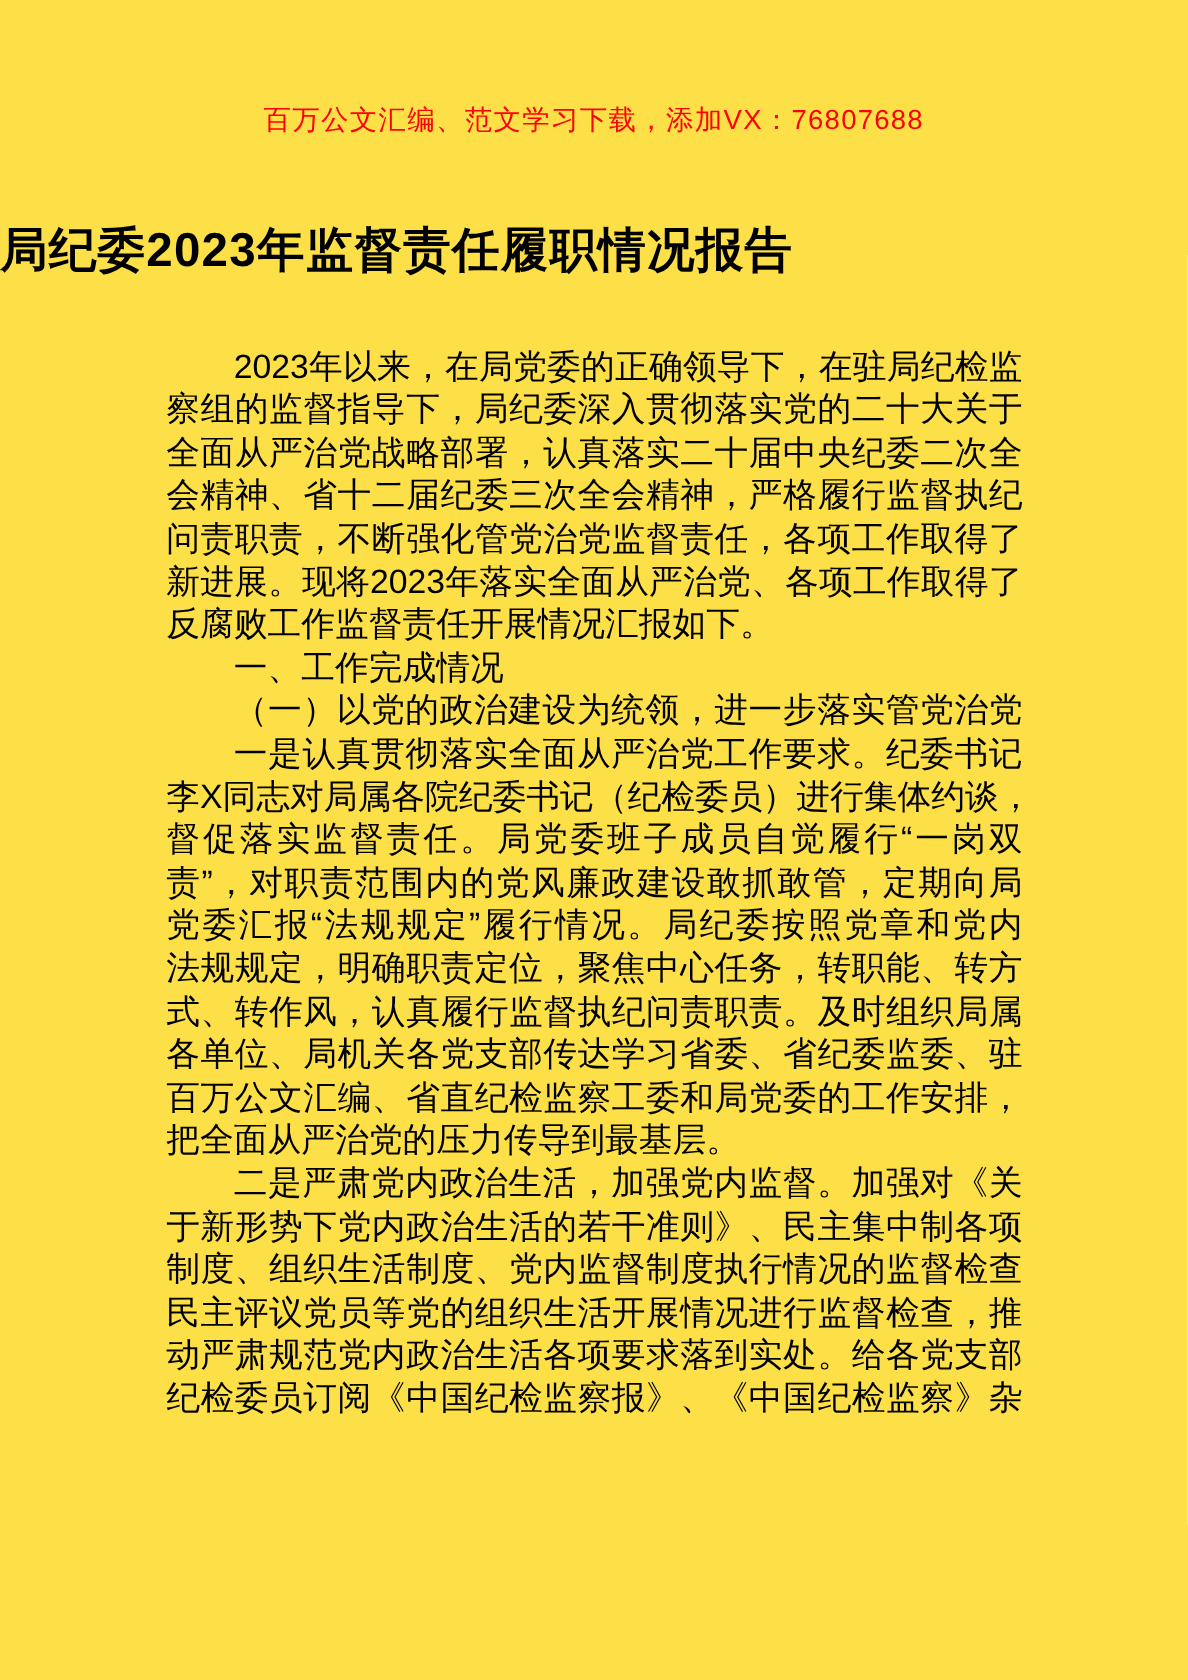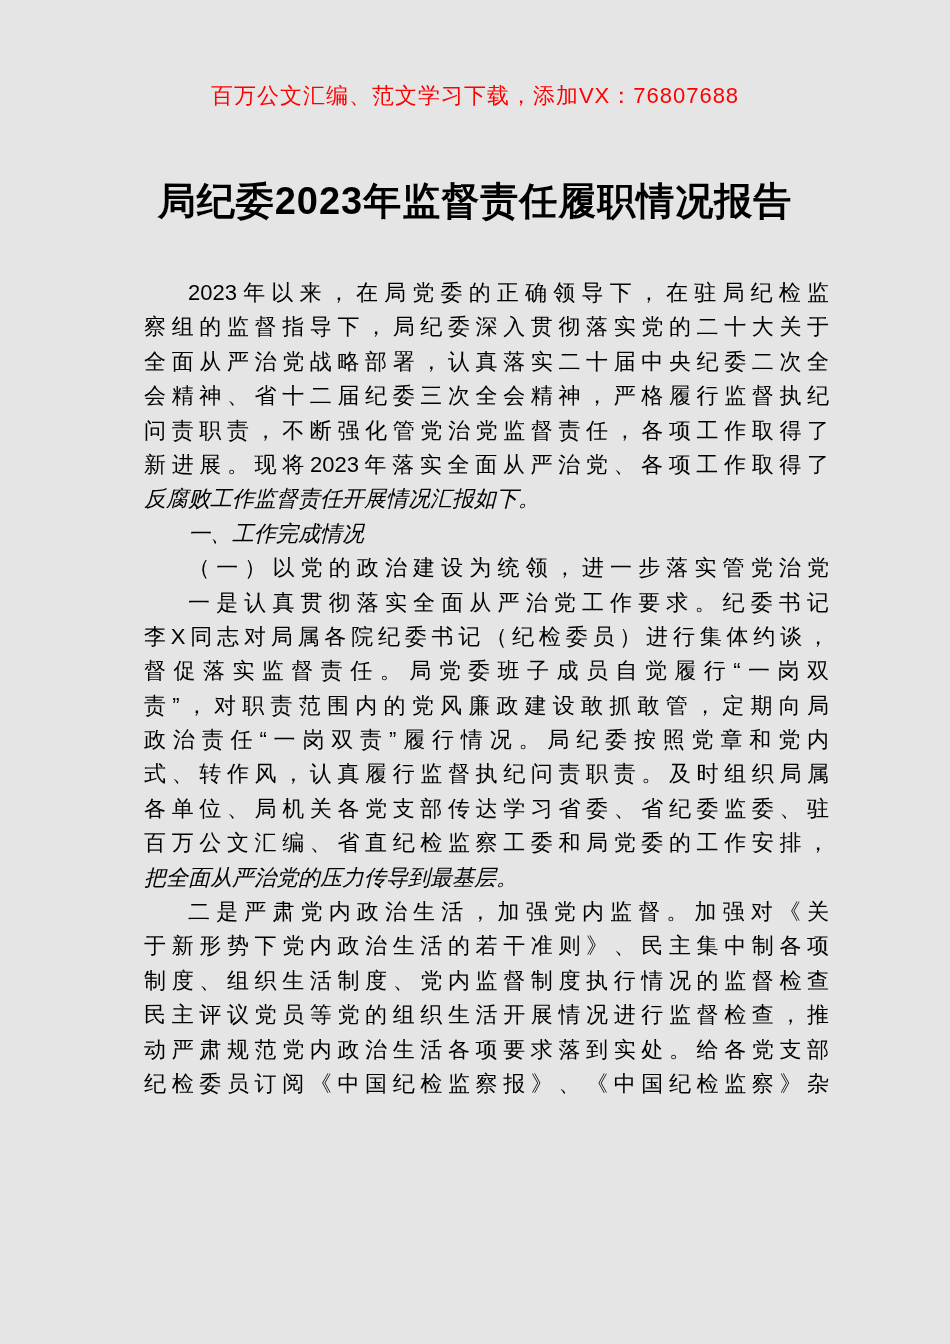--- a/index.html
+++ b/index.html
@@ -11,74 +11,72 @@
     width: 950px;
     height: 1344px;
     position: relative;
     overflow: hidden;
     font-family: "Liberation Sans", "DejaVu Sans", sans-serif;
     color: #000000;
   }
   .page {
     position: absolute;
     inset: 0;
-    background: #e5e5e5;
+    background: #fde047;
   }
   .promo {
     position: absolute;
     top: 82px;
     left: 0;
     width: 100%;
     text-align: center;
     font-size: 22px;
     line-height: 28px;
     color: #ff0000;
     letter-spacing: 1px;
     white-space: nowrap;
   }
   .doc-title {
     position: absolute;
     top: 178px;
     left: 0;
     width: 100%;
     margin: 0;
-    text-align: center;
     font-size: 38px;
     line-height: 46px;
     font-weight: bold;
     letter-spacing: 1px;
     white-space: nowrap;
   }
   .doc-body {
     position: absolute;
     top: 276px;
-    left: 144px;
+    left: 133px;
     width: 685px;
-    font-size: 22px;
+    font-size: 27px;
   }
   .para {
     margin: 0;
     padding: 0;
   }
   .line {
     display: block;
     line-height: 34.4px;
     height: 34.4px;
     white-space: nowrap;
     text-align: justify;
     text-align-last: justify;
     text-justify: inter-character;
     overflow: visible;
   }
   .line.first {
     text-indent: 2em;
   }
   .line.last {
     text-align-last: left;
-    font-style: italic;
   }
 </style>
 </head>
 <body>
 
 <div class="page">
 
   <div class="promo">百万公文汇编、范文学习下载，添加VX：76807688</div>
 
   <h1 class="doc-title">局纪委2023年监督责任履职情况报告</h1>
@@ -101,21 +99,22 @@
 
     <div class="para">
       <div class="line first">（一）以党的政治建设为统领，进一步落实管党治党</div>
     </div>
 
     <div class="para">
       <div class="line first">一是认真贯彻落实全面从严治党工作要求。纪委书记</div>
       <div class="line">李X同志对局属各院纪委书记（纪检委员）进行集体约谈，</div>
       <div class="line">督促落实监督责任。局党委班子成员自觉履行“一岗双</div>
       <div class="line">责”，对职责范围内的党风廉政建设敢抓敢管，定期向局</div>
-      <div class="line">政治责任“一岗双责”履行情况。局纪委按照党章和党内</div>
+      <div class="line">党委汇报“法规规定”履行情况。局纪委按照党章和党内</div>
+      <div class="line">法规规定，明确职责定位，聚焦中心任务，转职能、转方</div>
       <div class="line">式、转作风，认真履行监督执纪问责职责。及时组织局属</div>
       <div class="line">各单位、局机关各党支部传达学习省委、省纪委监委、驻</div>
       <div class="line">百万公文汇编、省直纪检监察工委和局党委的工作安排，</div>
       <div class="line last">把全面从严治党的压力传导到最基层。</div>
     </div>
 
     <div class="para">
       <div class="line first">二是严肃党内政治生活，加强党内监督。加强对《关</div>
       <div class="line">于新形势下党内政治生活的若干准则》、民主集中制各项</div>
       <div class="line">制度、组织生活制度、党内监督制度执行情况的监督检查</div>

